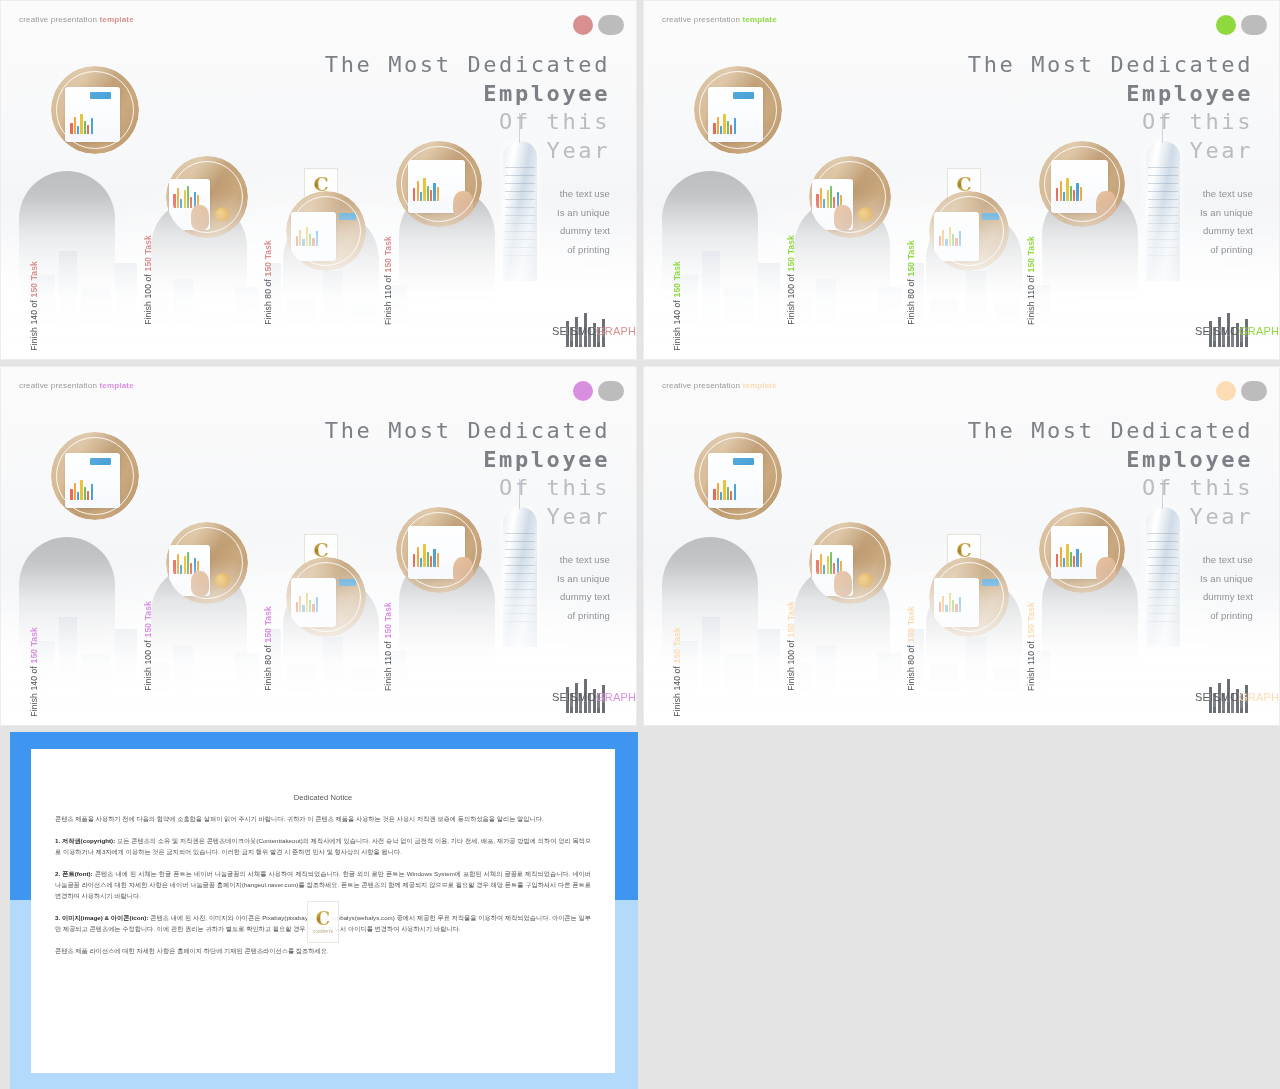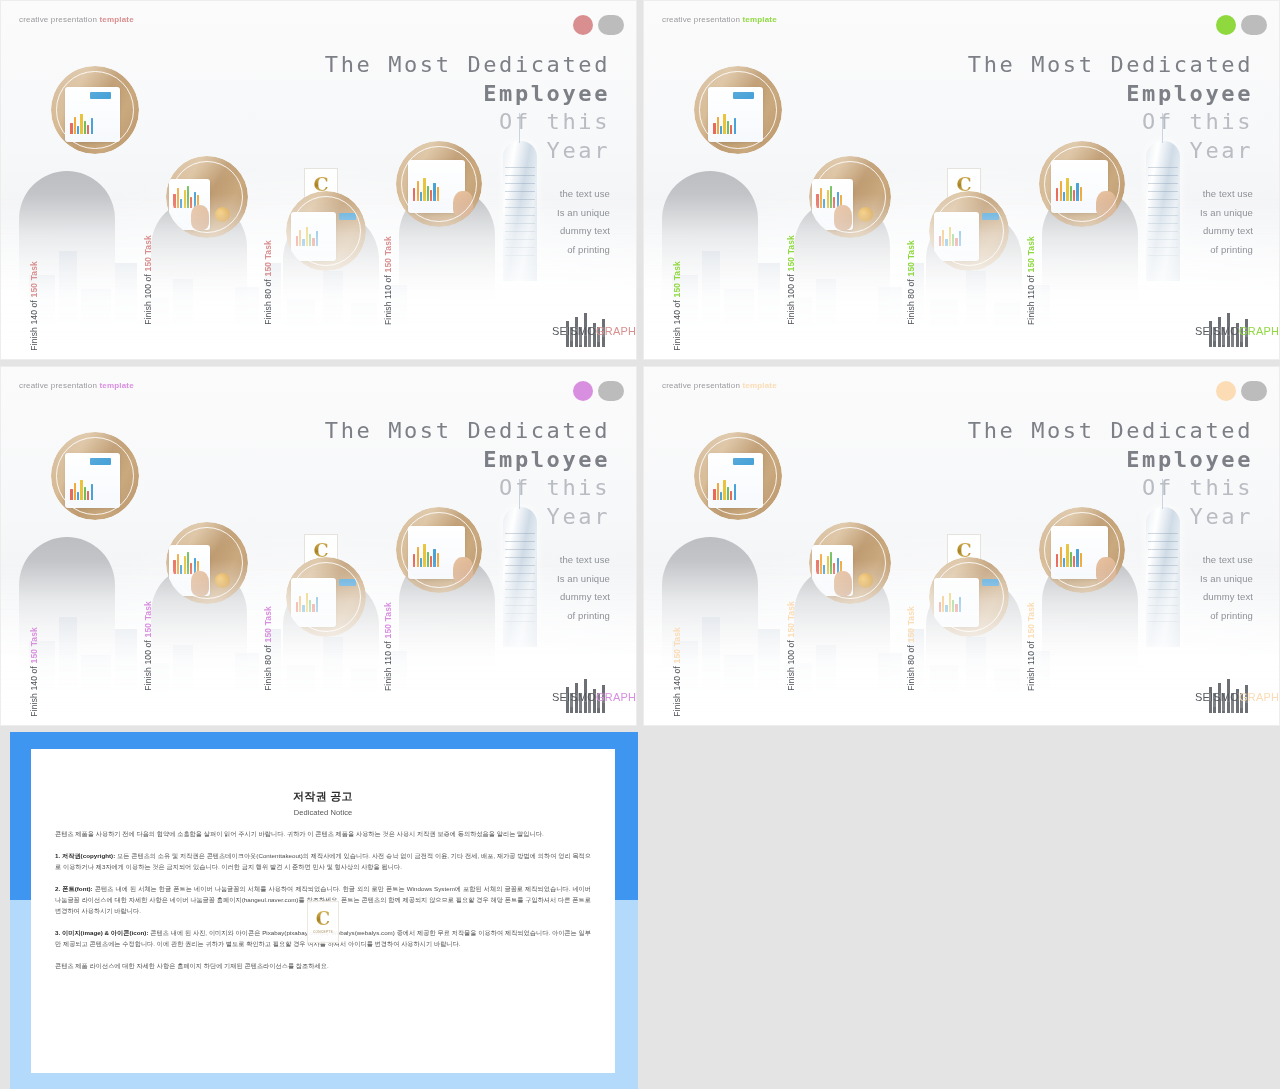--- a/index.html
+++ b/index.html
@@ -872,21 +872,20 @@
       </div>
     </div>
   </div>
 
   <div id="copy">
     <div class="frame-top"></div>
     <div class="frame-bot"></div>
 
     <div class="sheet">
       <div class="doc">
-        <div class="c-title">저작권 공고</div>
         <div class="c-sub">Dedicated Notice</div>
 
         <p class="c-p">콘텐츠 제품을 사용하기 전에 다음의 협약에 소홀함을 살펴이 읽어 주시기 바랍니다. 귀하가 이 콘텐츠 제품을 사용하는 것은 사용시 저작권 보증에 동의하셨음을 알리는 말입니다.</p>
 
         <p class="c-p"><b>1. 저작권(copyright):</b><span> 모든 콘텐츠의 소유 및 저작권은 콘텐츠테이크아웃(Contenttakeout)의 제작사에게 있습니다. 사전 승낙 없이 금전적 이윤, 기타 전세, 배포, 재가공 방법에 의하여 영리 목적으로 이용하거나 제3자에게 이용하는 것은 금지되어 있습니다. 이러한 금지 행위 발견 시 준하면 민사 및 형사상의 사항을 됩니다.</span></p>
 
         <p class="c-p"><b>2. 폰트(font):</b><span> 콘텐츠 내에 된 서체는 한글 폰트는 네이버 나눔글꼴의 서체를 사용하여 제작되었습니다. 한글 외의 로만 폰트는 Windows System에 포함된 서체의 글꼴로 제작되었습니다. 네이버 나눔글꼴 라이선스에 대한 자세한 사항은 네이버 나눔글꼴 홈페이지(hangeul.naver.com)를 참조하세요. 폰트는 콘텐츠의 함께 제공되지 않으므로 필요할 경우 해당 폰트를 구입하셔서 다른 폰트로 변경하여 사용하시기 바랍니다.</span></p>
 
         <p class="c-p"><b>3. 이미지(image) &amp; 아이콘(icon):</b><span> 콘텐츠 내에 된 사진, 이미지와 아이콘은 Pixabay(pixabay.com)와 Webalys(webalys.com) 중에서 제공한 무료 저작물을 이용하여 제작되었습니다. 아이콘는 일부만 제공되고 콘텐츠에는 수정합니다. 이에 관한 권리는 귀하가 별도로 확인하고 필요할 경우 여사를 하셔서 아이디를 변경하여 사용하시기 바랍니다.</span></p>
 

